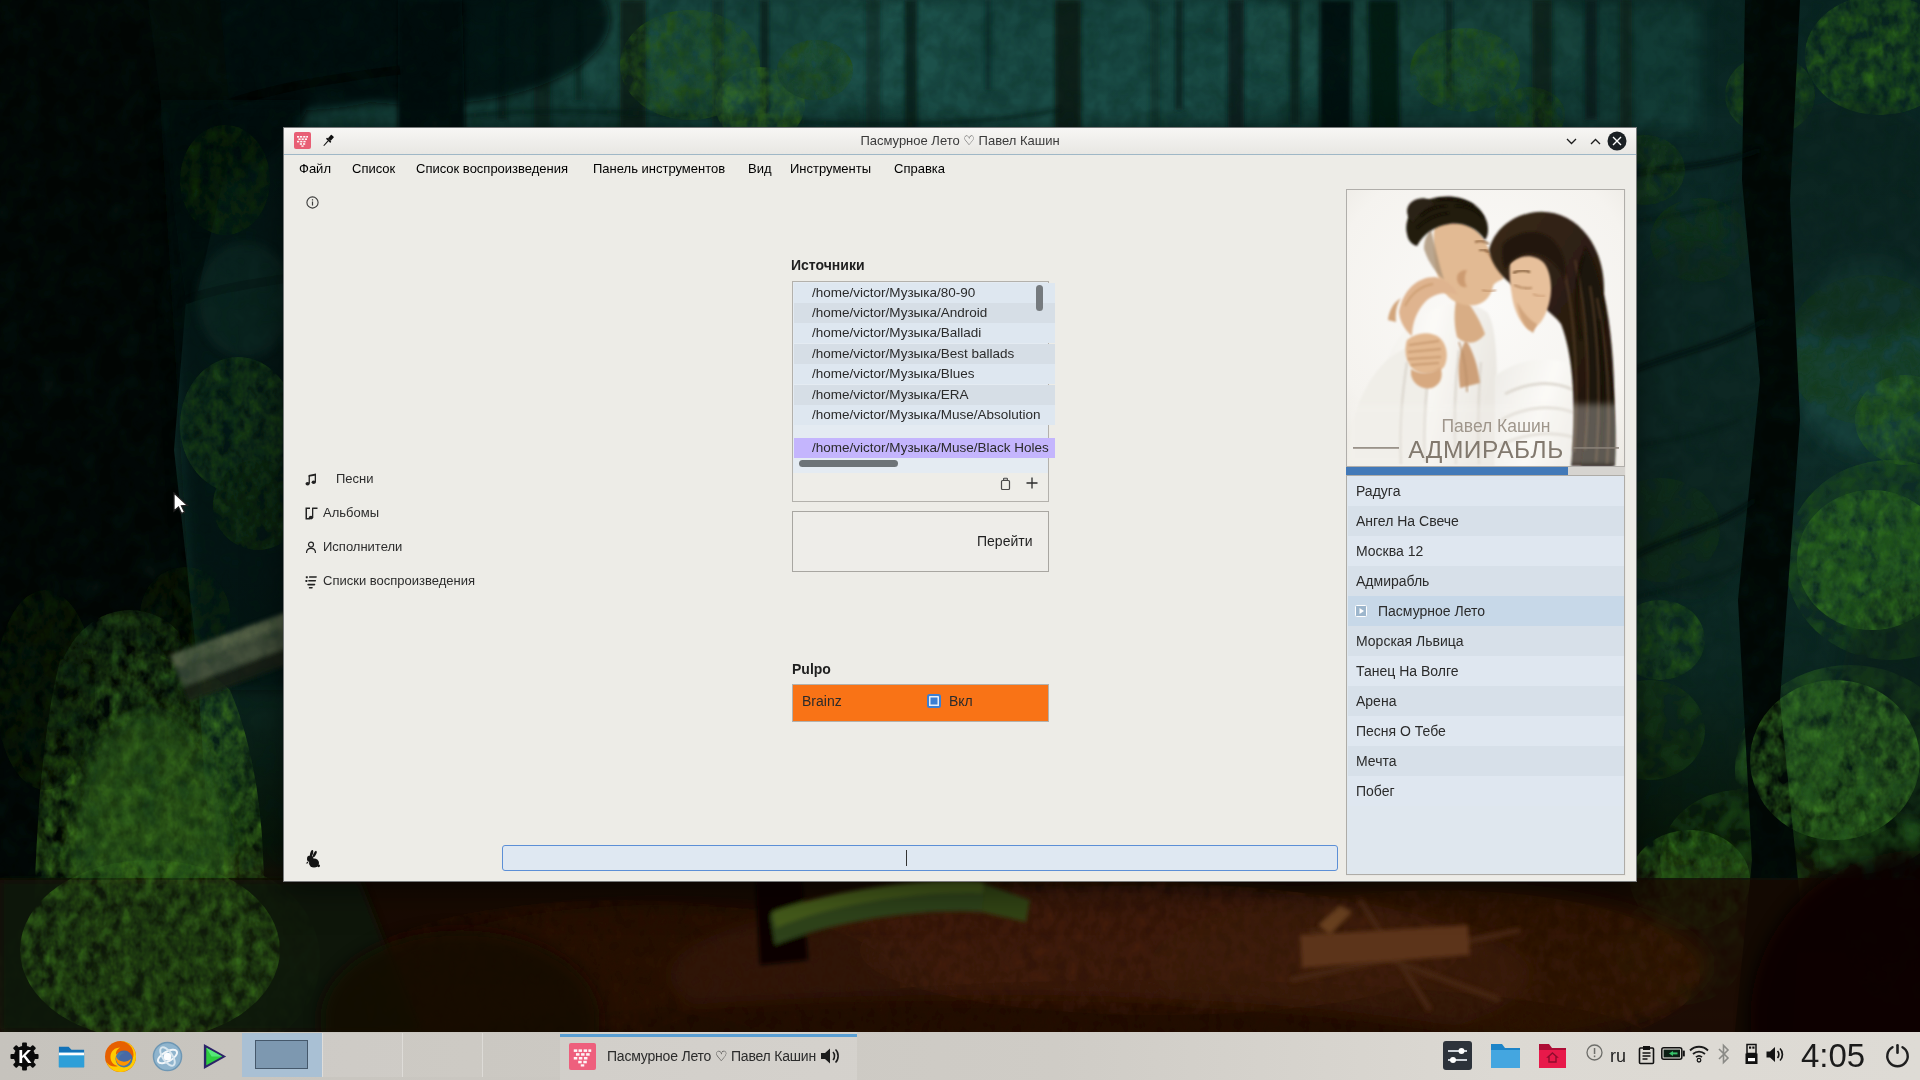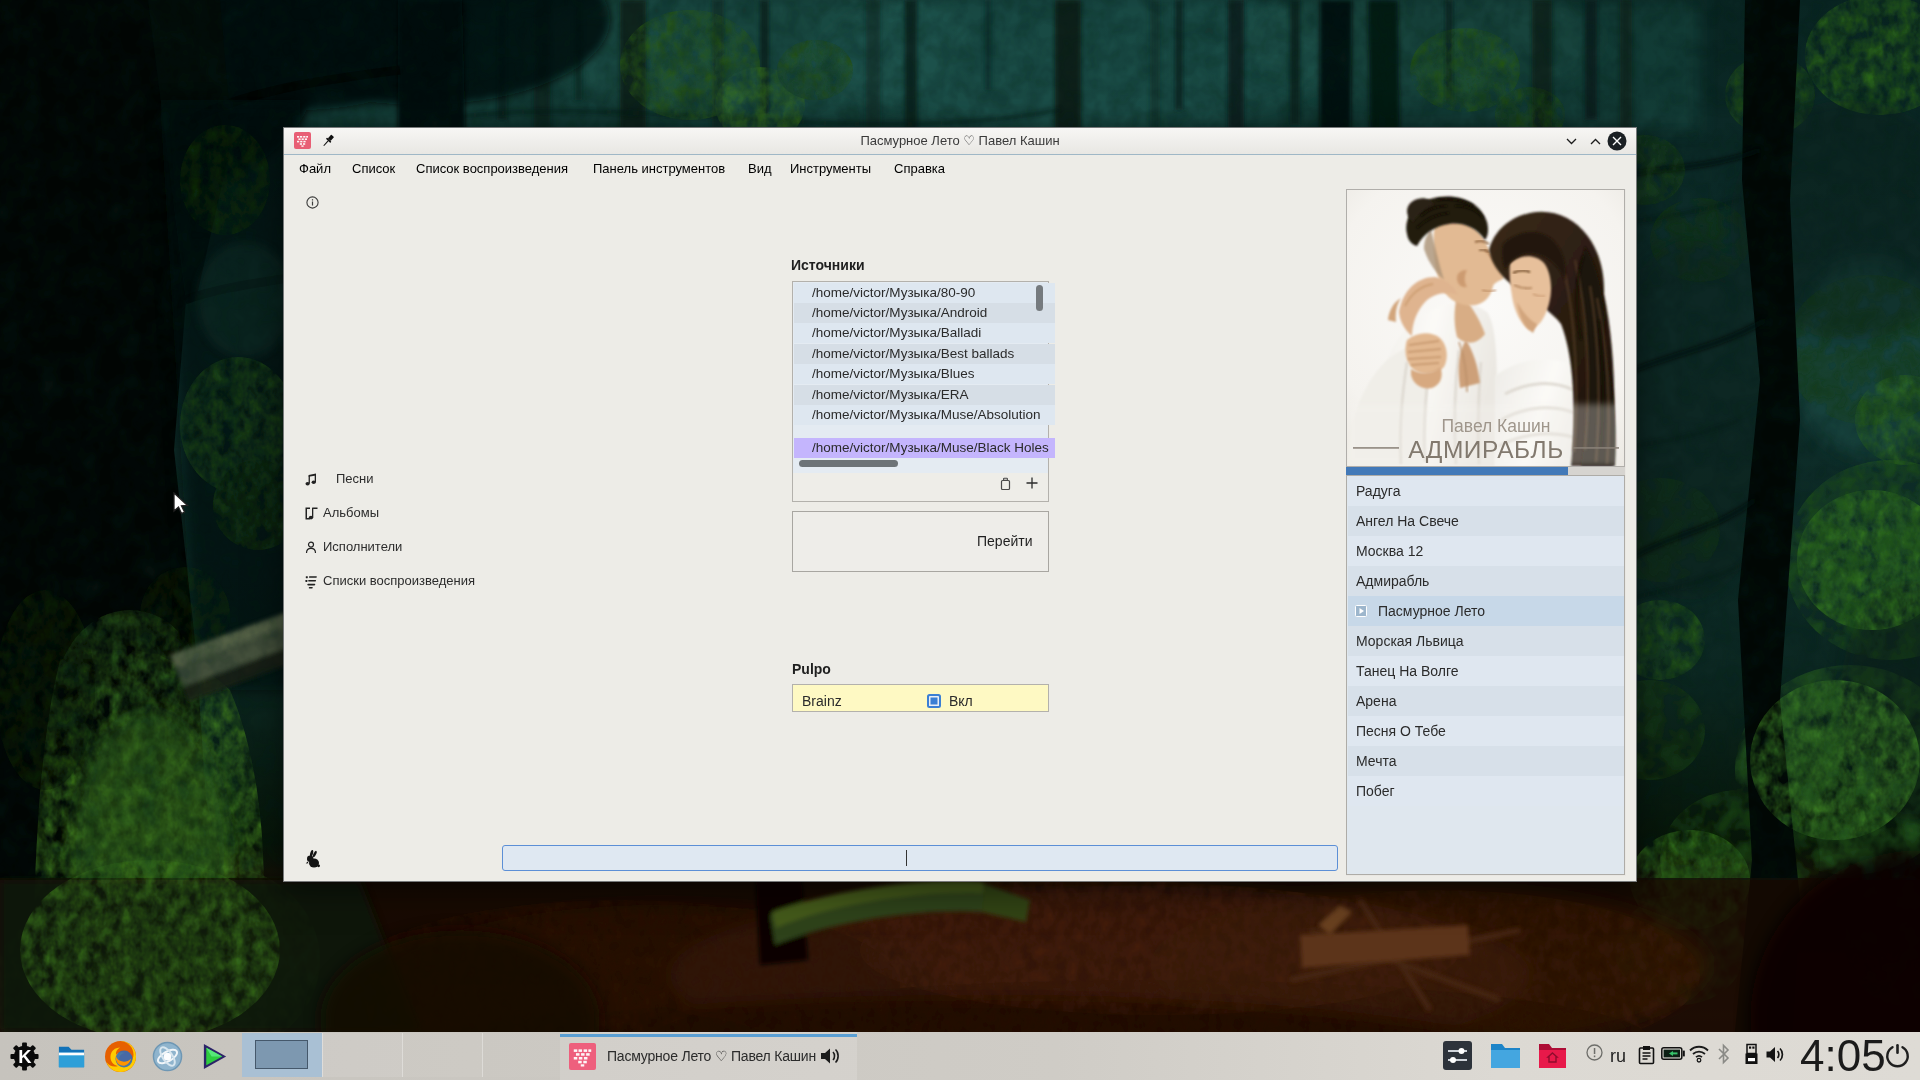--- a/index.html
+++ b/index.html
@@ -9,32 +9,32 @@
 #title{position:absolute;left:0;top:0;width:100%;height:26px;line-height:26px;text-align:center;font-size:13px;color:#3a3a3a;}
 #appicon{position:absolute;left:10px;top:4px;width:17px;height:17px;background:#e85f75;border-radius:2px;}
 #menubar{position:absolute;left:0;top:27px;width:100%;height:28px;font-size:13px;color:#000000;}
 .menu{position:absolute;top:0;height:28px;line-height:28px;}
 .sideitem{position:absolute;font-size:13px;color:#2c2c2c;height:20px;line-height:20px;}
 .blabel{position:absolute;font-weight:bold;font-size:14px;color:#1f1f1f;}
 #srclist{position:absolute;left:508px;top:153px;width:257px;height:221px;border:1px solid #b3b1ac;box-sizing:border-box;background:#e4ebf2;}
 .srow{position:absolute;left:1px;width:243px;height:20px;font-size:13.5px;color:#2b2b2b;line-height:20px;padding-left:18px;white-space:nowrap;overflow:hidden;}
 #addr{position:absolute;left:508px;top:383px;width:257px;height:61px;border:1px solid #a8a6a1;box-sizing:border-box;background:#eeede9;}
 #addrin{position:absolute;left:0;top:0;width:184px;height:59px;background:#dce5ef;border-right:1px solid #a8a6a1;box-sizing:border-box;}
-#pulpobox{position:absolute;left:508px;top:556px;width:257px;height:28px;border:1px solid #b3b1ac;box-sizing:border-box;background:#fef9c3;}
+#pulpobox{position:absolute;left:508px;top:556px;width:257px;height:38px;border:1px solid #b3b1ac;box-sizing:border-box;background:#f97316;}
 #botinput{position:absolute;left:218px;top:717px;width:836px;height:26px;background:#dfe8f2;border:1px solid #5c8fd6;border-radius:3px;box-sizing:border-box;}
 #rpanel{position:absolute;left:1062px;top:61px;width:280px;height:687px;background:#e9e7e2;}
 #albumart{position:absolute;left:0px;top:0px;width:279px;height:278px;border:1px solid #b0aeaa;box-sizing:border-box;background:#f7f6f3;}
 #progress{position:absolute;left:0px;top:278px;width:279px;height:8px;background:#d6d4d0;}
 #progfill{position:absolute;left:0;top:0;width:222px;height:8px;background:#4279b8;}
 #tracks{position:absolute;left:0px;top:286px;width:279px;height:400px;background:#dfe7ee;border:1px solid #aeaca7;box-sizing:border-box;}
 .trow{position:absolute;left:1px;width:276px;height:30px;line-height:30px;font-size:14px;color:#2b2b2b;padding-left:8px;box-sizing:border-box;}
 #taskbar{position:absolute;left:0;top:1032px;width:1920px;height:48px;background:linear-gradient(90deg,#c6c3bd,#cfccc6 55%,#dcd9d3 78%,#dedbd5);}
 .tico{position:absolute;top:9px;width:31px;height:31px;}
 .tray{position:absolute;}
-#clock{position:absolute;left:1800px;top:0px;width:66px;height:48px;line-height:48px;font-size:44px;color:#1b1b1b;text-align:center;}
+#clock{position:absolute;left:1800px;top:0px;width:66px;height:48px;line-height:48px;font-size:33px;color:#1b1b1b;text-align:center;}
 </style>
 </head>
 <body>
 <svg id="wall" viewBox="0 0 1920 1080" preserveAspectRatio="none">
 <defs>
 <linearGradient id="sky" x1="0" y1="0" x2="0" y2="1">
  <stop offset="0" stop-color="#0a2825"></stop>
  <stop offset="0.3" stop-color="#103330"></stop>
  <stop offset="0.62" stop-color="#0d2b25"></stop>
  <stop offset="0.78" stop-color="#071709"></stop>

